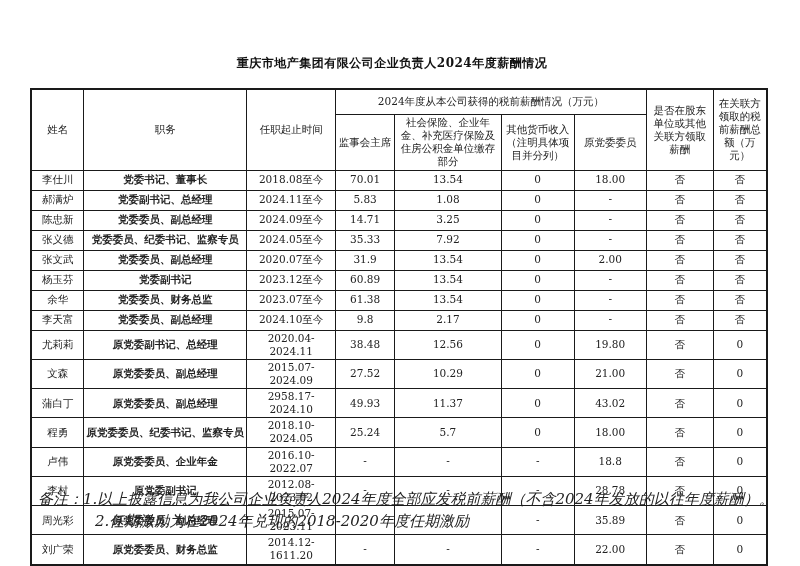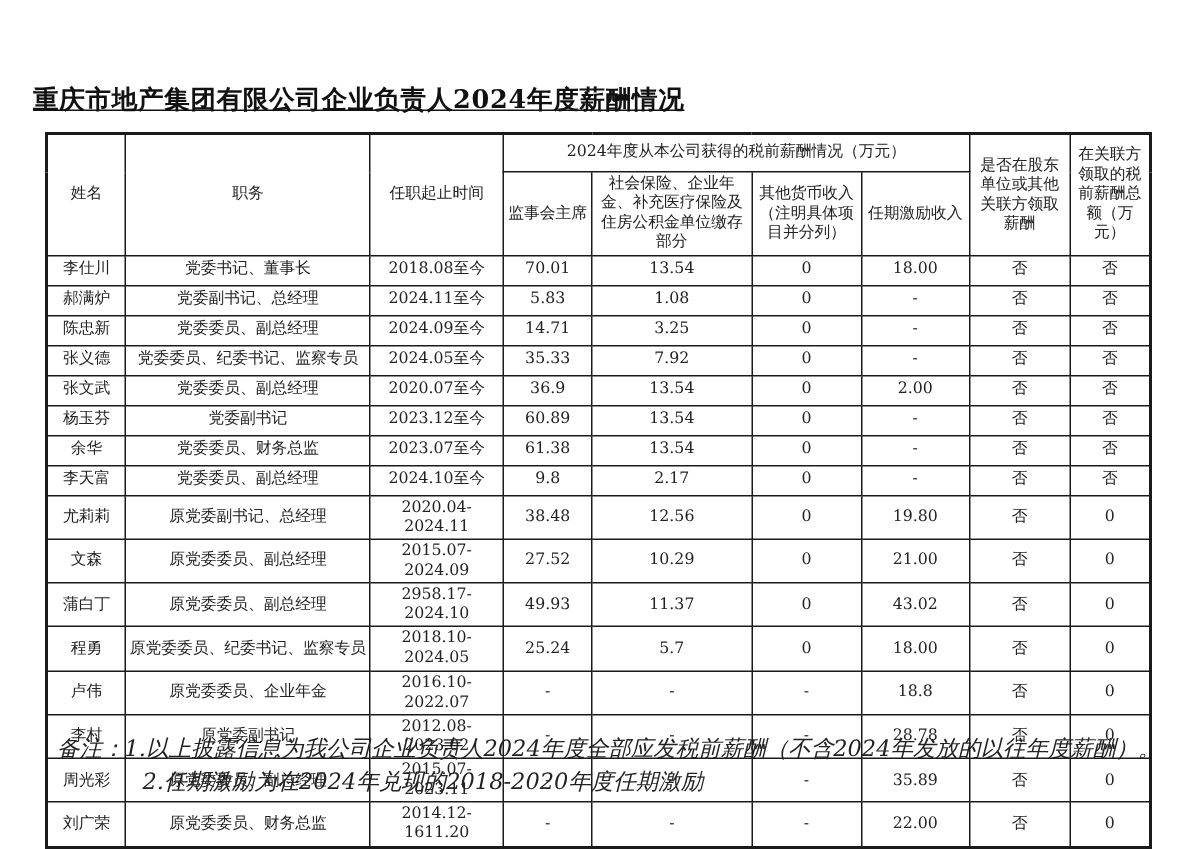--- a/index.html
+++ b/index.html
@@ -16,26 +16,25 @@
     background: #ffffff;
     box-sizing: border-box;
     outline: 1px solid #d8d8d8;
     overflow: hidden;
   }
   .doc-title {
     margin: 0;
     padding-top: 55px;
     width: 740px;
     margin-left: 22px;
-    text-align: left;
-    font-size: 17px;
+    text-align: center;
+    font-size: 12px;
     font-weight: bold;
     letter-spacing: 0.5px;
     color: #111;
-    text-decoration: underline;
   }
   table.salary {
     position: absolute;
     left: 30px;
     top: 88px;
     width: 738px;
     border-collapse: collapse;
     table-layout: fixed;
     font-size: 10.5px;
     color: #222;
@@ -46,21 +45,21 @@
     vertical-align: middle;
     padding: 1px 2px;
     font-weight: normal;
     line-height: 1.25;
     overflow: hidden;
   }
   table.salary { border: 2px solid #1a1a1a; }
   thead tr.tier1 th { height: 22px; }
   thead tr.tier2 th { height: 52px; }
   tbody tr { height: 20px; }
-  tbody td.pos { letter-spacing: 0px; }
+  tbody td.pos { letter-spacing: 0px; font-weight: bold; }
   .notes {
     position: absolute;
     left: 38px;
     top: 489px;
     width: 740px;
     font-size: 15px;
     line-height: 1.45;
     color: #222;
     font-style: italic;
   }
@@ -91,21 +90,21 @@
         <th rowspan="2">职务</th>
         <th rowspan="2">任职起止时间</th>
         <th colspan="4">2024年度从本公司获得的税前薪酬情况（万元）</th>
         <th rowspan="2">是否在股东单位或其他关联方领取薪酬</th>
         <th rowspan="2">在关联方领取的税前薪酬总额（万元）</th>
       </tr>
       <tr class="tier2">
         <th>监事会主席</th>
         <th>社会保险、企业年金、补充医疗保险及住房公积金单位缴存部分</th>
         <th>其他货币收入（注明具体项目并分列）</th>
-        <th>任期激励收入</th>
+        <th>原党委委员</th>
       </tr>
     </thead>
     <tbody id="salary-body">
         <tr>
           <td>李仕川</td>
           <td class="pos">党委书记、董事长</td>
           <td>2018.08至今</td>
           <td>70.01</td>
           <td>13.54</td>
           <td>0</td>
@@ -143,21 +142,21 @@
           <td>7.92</td>
           <td>0</td>
           <td>-</td>
           <td>否</td>
           <td>否</td>
         </tr>
         <tr>
           <td>张文武</td>
           <td class="pos">党委委员、副总经理</td>
           <td>2020.07至今</td>
-          <td>36.9</td>
+          <td>31.9</td>
           <td>13.54</td>
           <td>0</td>
           <td>2.00</td>
           <td>否</td>
           <td>否</td>
         </tr>
         <tr>
           <td>杨玉芬</td>
           <td class="pos">党委副书记</td>
           <td>2023.12至今</td>

